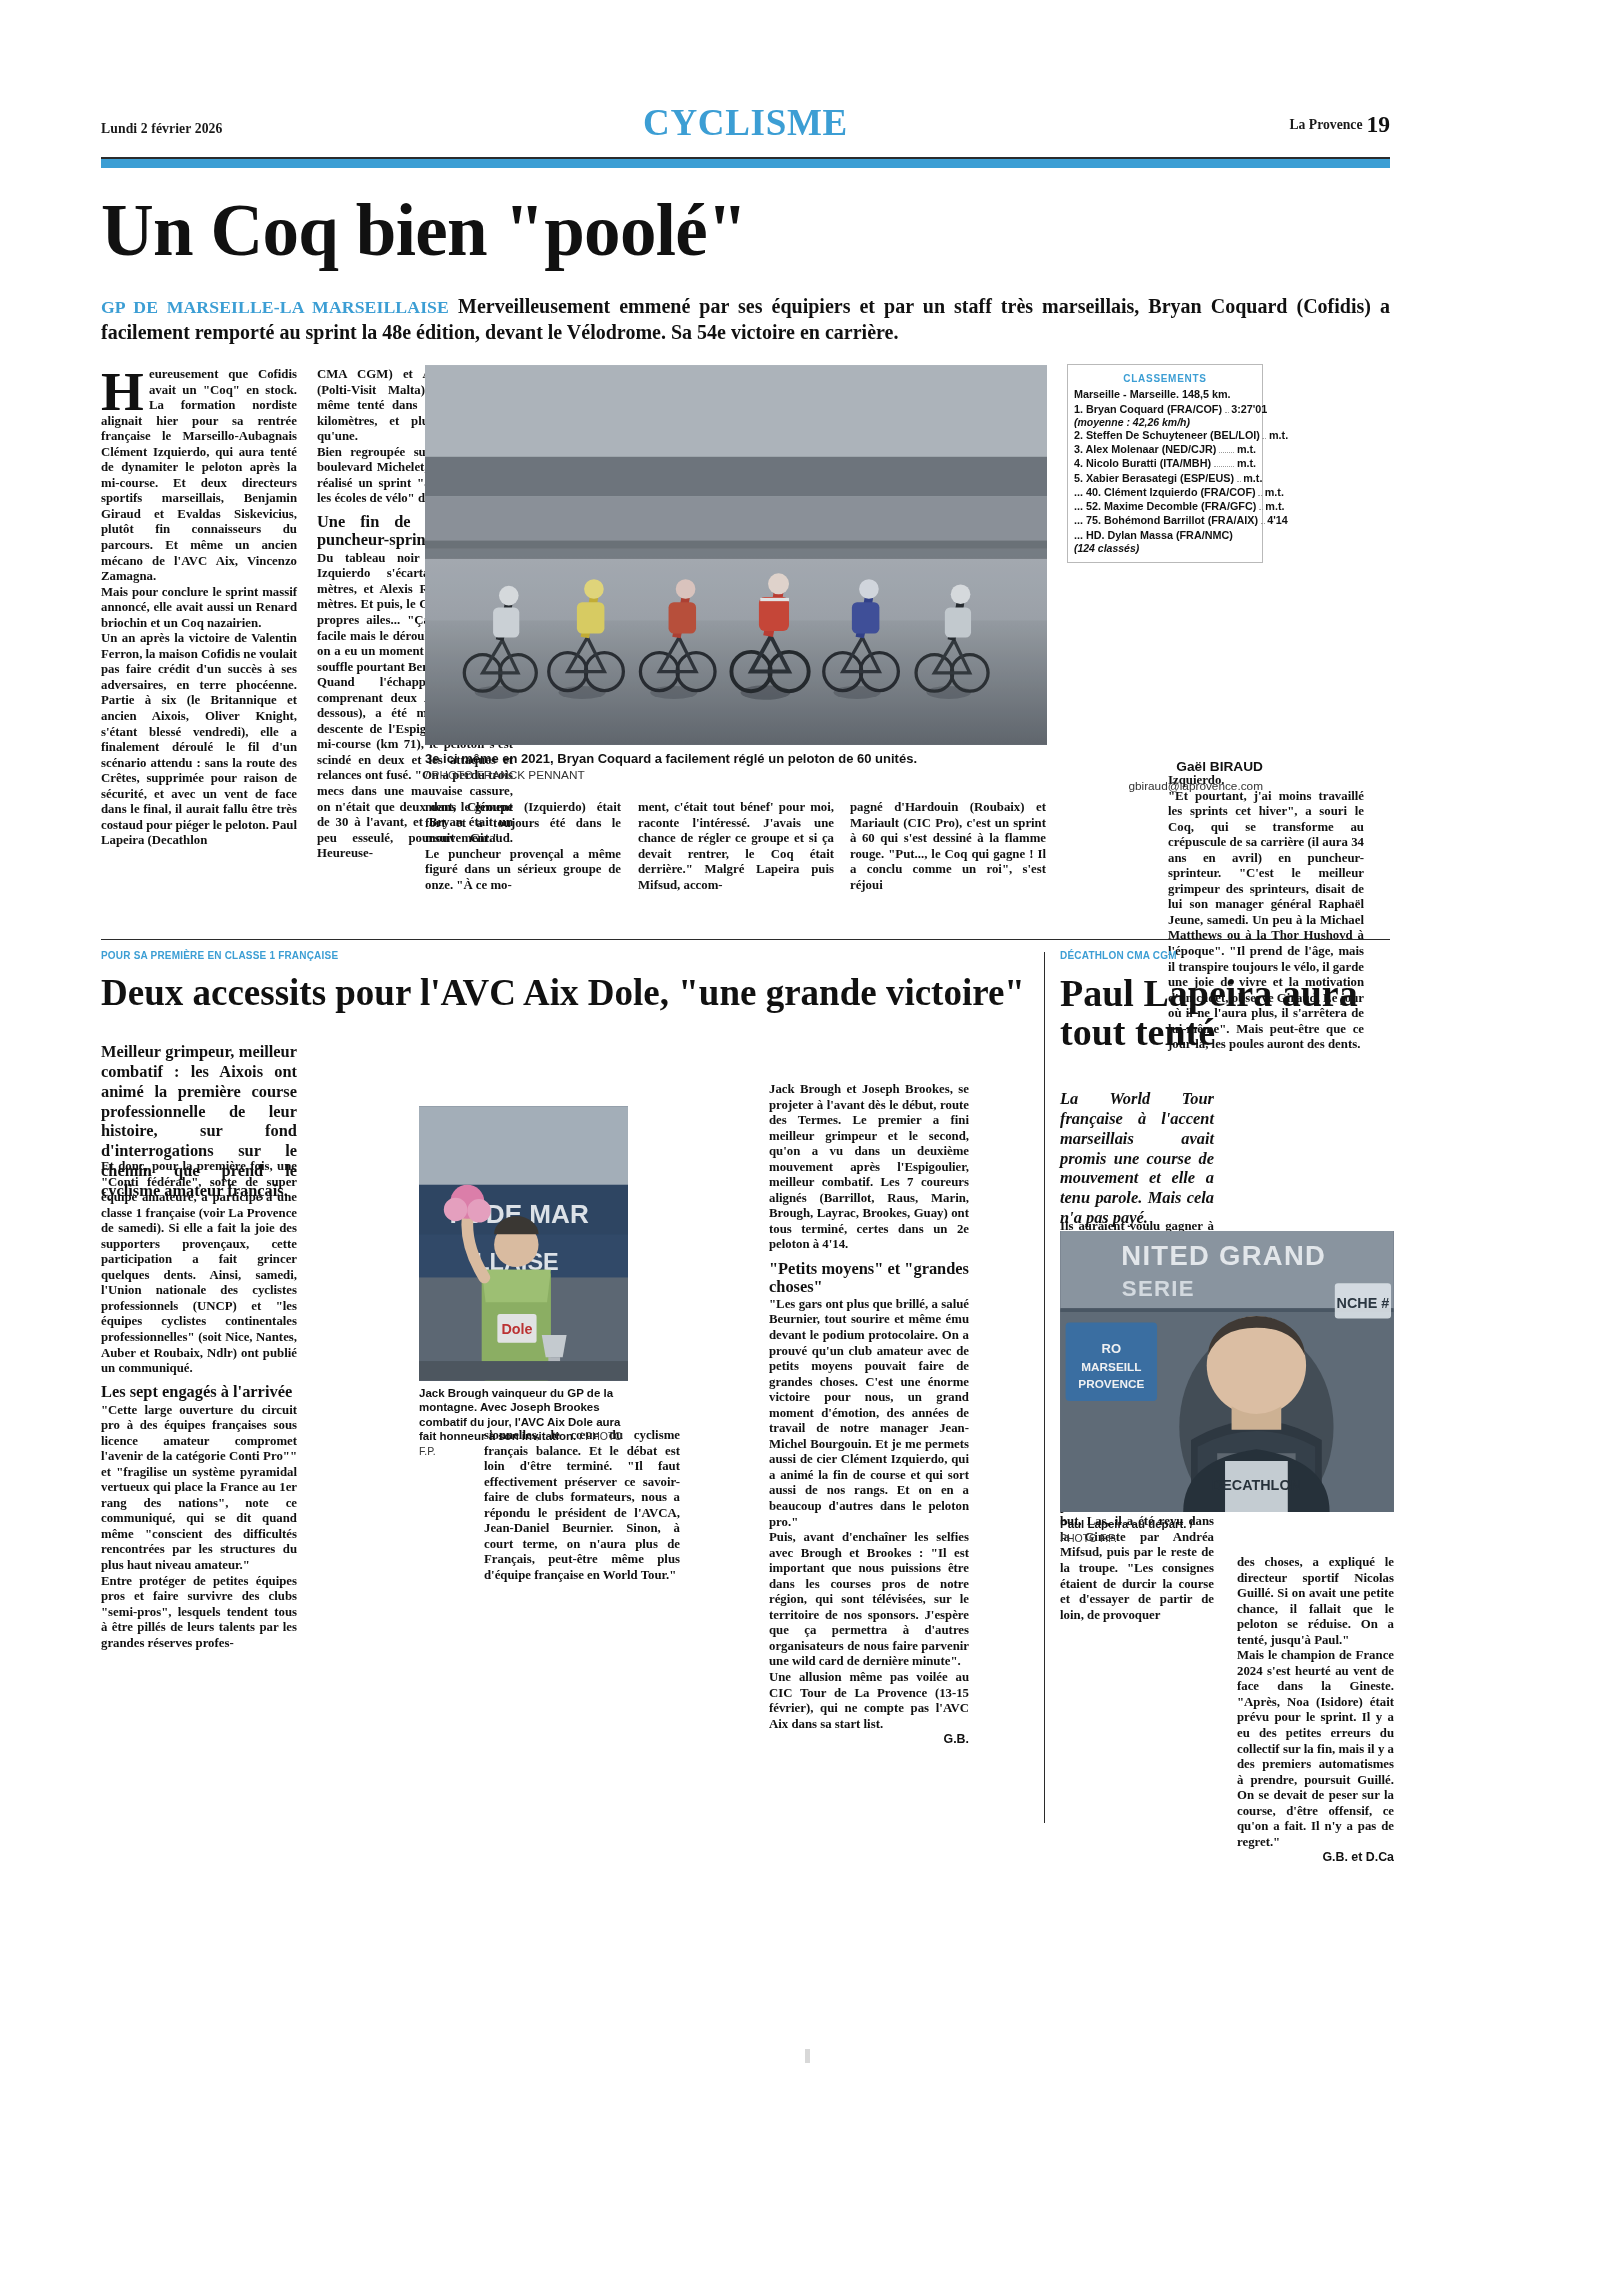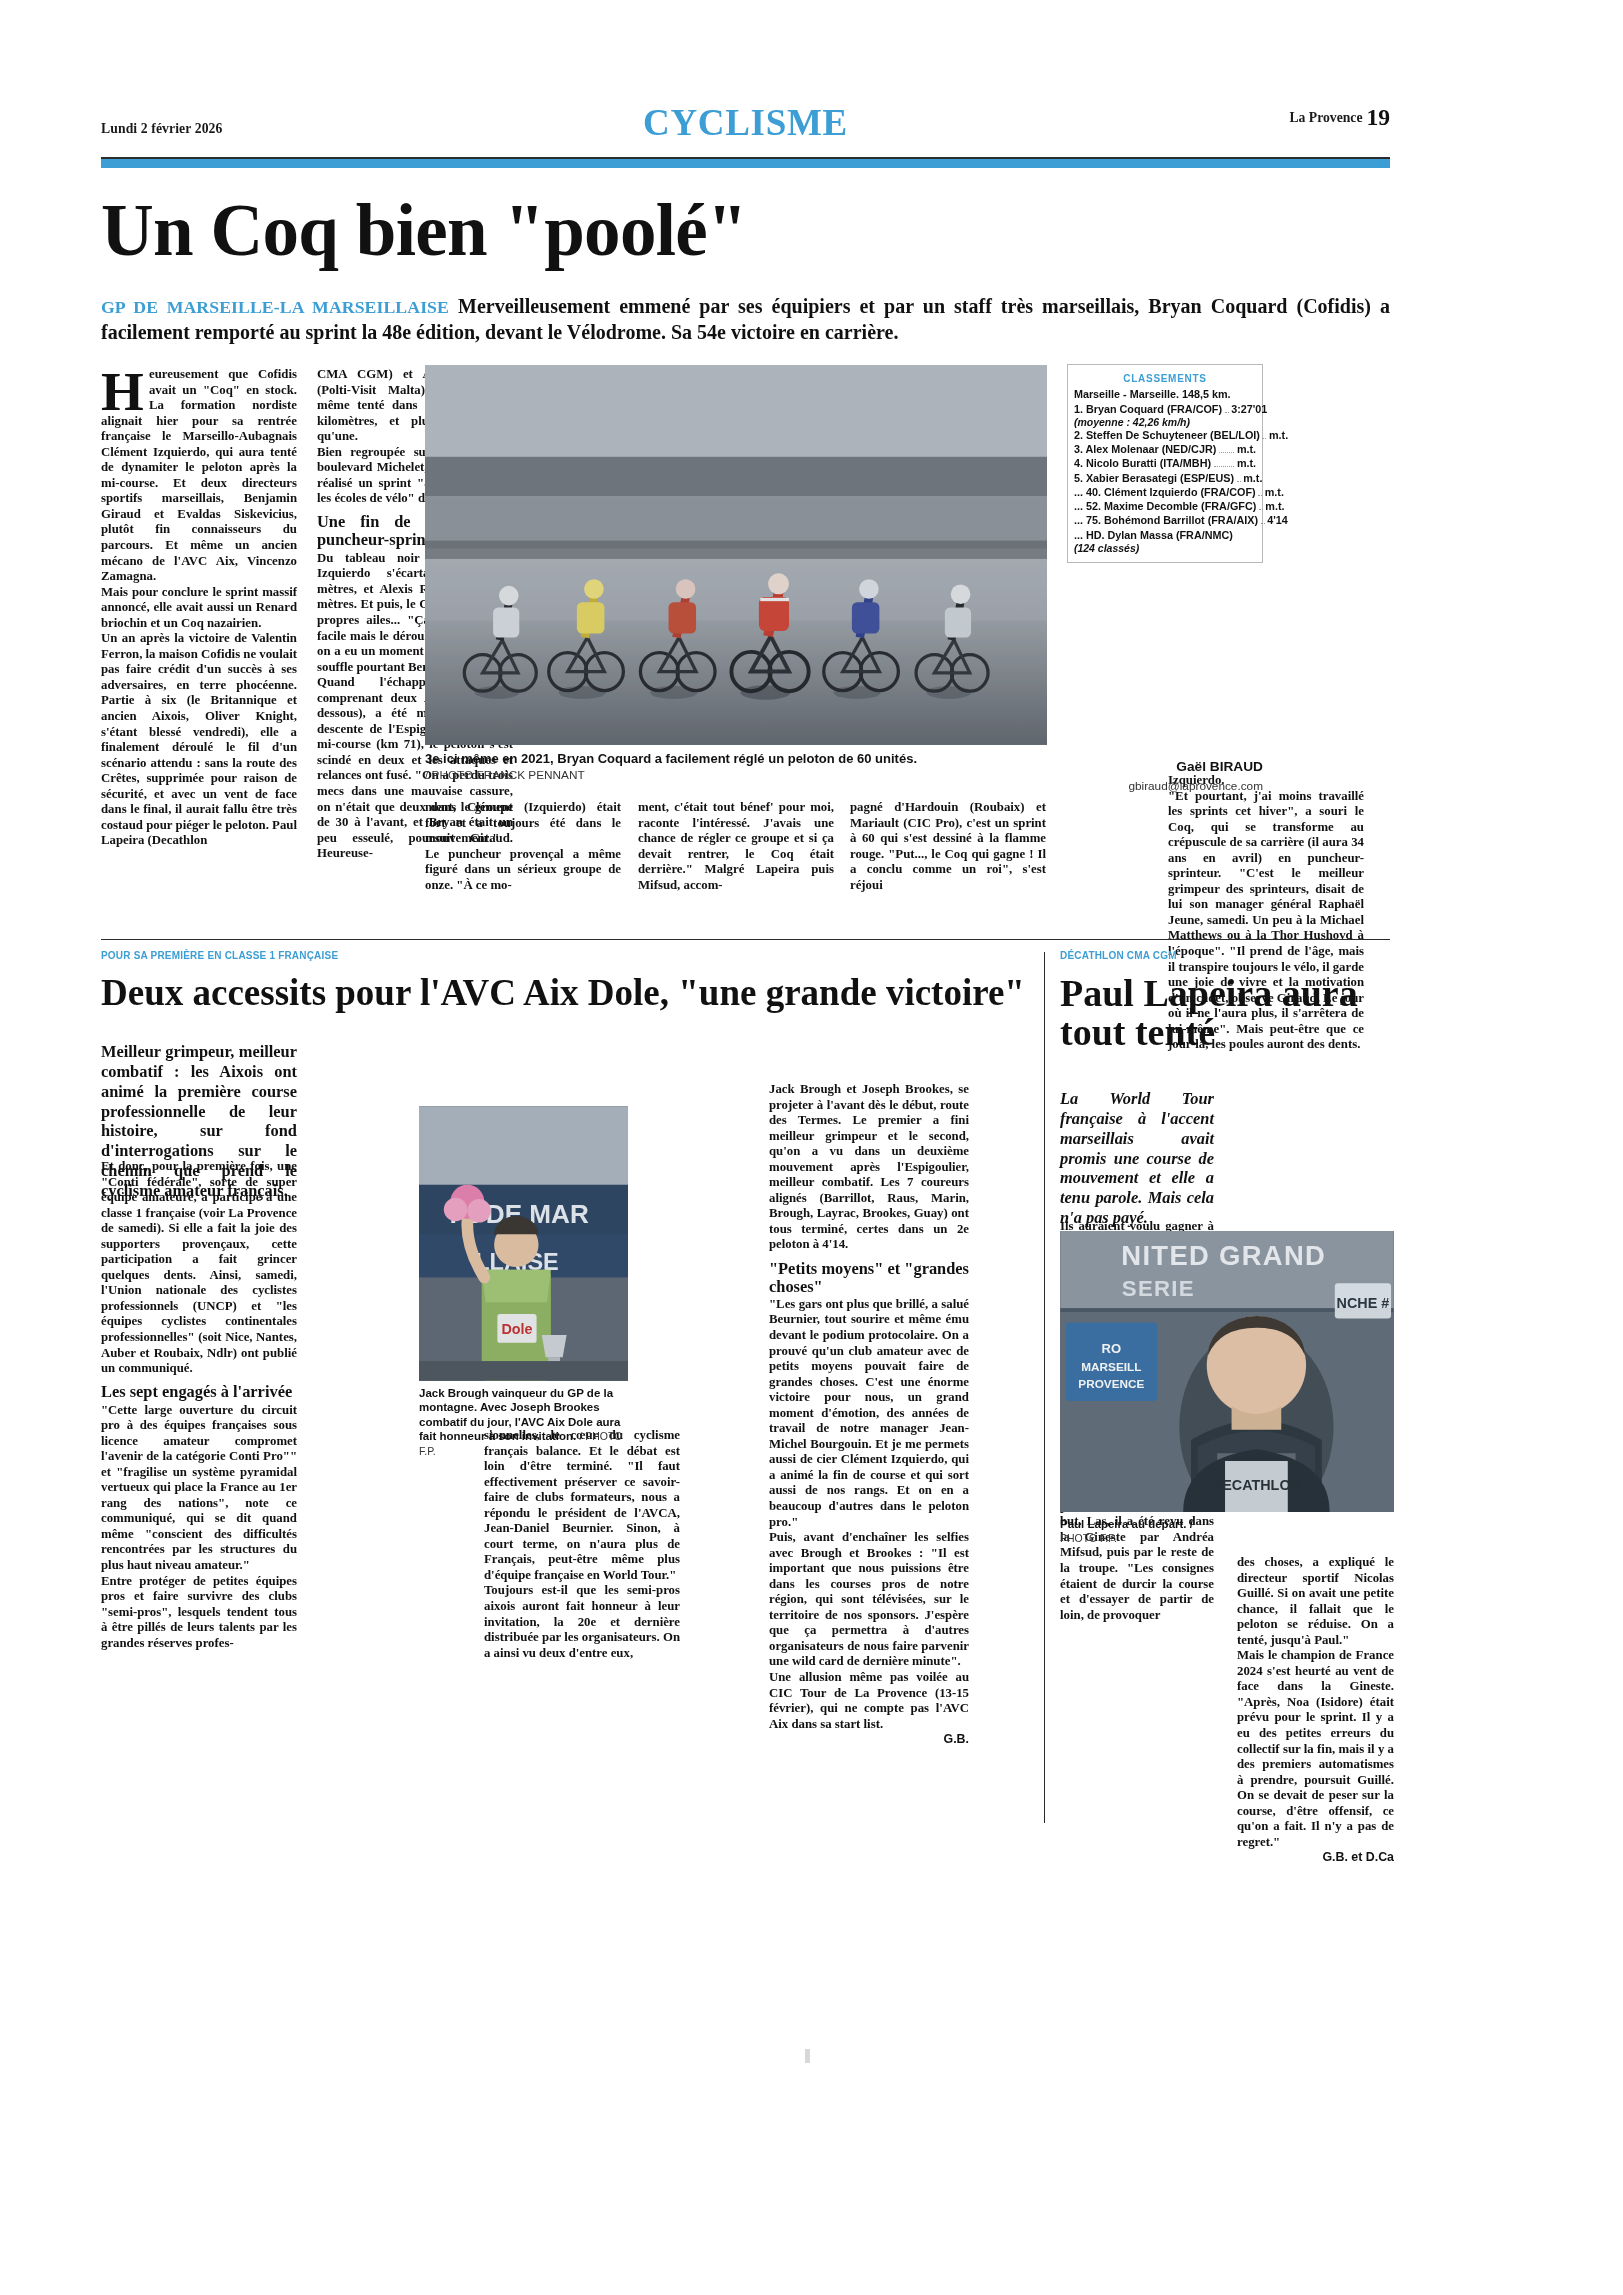--- a/index.html
+++ b/index.html
@@ -11,21 +11,21 @@
   }
   .page{position:relative;width:1623px;height:2295px;background:#fff;overflow:hidden;}
 
   
   .masthead{position:absolute;left:101px;top:101px;width:1289px;height:52px;}
   .mh-date{position:absolute;left:0;top:19.6px;font-family:"Liberation Serif",serif;
            font-weight:700;font-size:13.7px;letter-spacing:0.1px;color:#1a1a1a;}
   .mh-title{position:absolute;left:0;right:0;top:0;text-align:center;
             font-family:"Liberation Serif",serif;font-weight:700;font-size:37px;
             letter-spacing:0.7px;color:#3c9ed4;}
-  .mh-right{position:absolute;right:0;top:3px;text-align:right;white-space:nowrap;}
+  .mh-right{position:absolute;right:0;top:10px;text-align:right;white-space:nowrap;}
   .mh-paper{font-family:"Liberation Serif",serif;font-weight:700;font-size:13.7px;color:#1a1a1a;}
   .mh-page{font-family:"Liberation Serif",serif;font-weight:700;font-size:23.6px;color:#111;
            margin-left:3.9px;vertical-align:-2.6px;}
   .mh-rule{position:absolute;left:101px;top:157px;width:1289px;height:8.5px;background:#3c9ed4;
            border-top:2.6px solid #2b2b2b;}
 
   
   .headline{position:absolute;left:101px;top:194px;width:1289px;
             font-family:"Liberation Serif",serif;font-weight:700;font-size:73px;
             line-height:1.0;letter-spacing:-0.7px;color:#111;}
@@ -319,21 +319,20 @@
 
   <div class="lowcol" style="left:101px;top:1159px;width:196px;">
     <p>Et donc, pour la première fois, une "Conti fédérale", sorte de super équipe amateure, a participé à une classe 1 française (voir La Provence de samedi). Si elle a fait la joie des supporters provençaux, cette participation a fait grincer quelques dents. Ainsi, samedi, l'Union nationale des cyclistes professionnels (UNCP) et "les équipes cyclistes continentales professionnelles" (soit Nice, Nantes, Auber et Roubaix, Ndlr) ont publié un communiqué.</p>
     <div class="subhead">Les sept engagés à l'arrivée</div>
     <p>"Cette large ouverture du circuit pro à des équipes françaises sous licence amateur compromet l'avenir de la catégorie Conti Pro"" et "fragilise un système pyramidal vertueux qui place la France au 1er rang des nations", note ce communiqué, qui se dit quand même "conscient des difficultés rencontrées par les structures du plus haut niveau amateur."</p>
     <p>Entre protéger de petites équipes pros et faire survivre des clubs "semi-pros", lesquels tendent tous à être pillés de leurs talents par les grandes réserves profes-</p>
   </div>
 
   <div class="lowcol" style="left:484px;top:1428px;width:196px;">
     <p>sionnelles, le cœur du cyclisme français balance. Et le débat est loin d'être terminé. "Il faut effectivement préserver ce savoir-faire de clubs formateurs, nous a répondu le président de l'AVCA, Jean-Daniel Beurnier. Sinon, à court terme, on n'aura plus de Français, peut-être même plus d'équipe française en World Tour."</p>
-    <p>Toujours est-il que les semi-pros aixois auront fait honneur à leur invitation, la 20e et dernière distribuée par les organisateurs. On a ainsi vu deux d'entre eux,</p>
   </div>
 
   <div class="lowcol" style="left:769px;top:1082px;width:200px;">
     <p>Jack Brough et Joseph Brookes, se projeter à l'avant dès le début, route des Termes. Le premier a fini meilleur grimpeur et le second, qu'on a vu dans un deuxième mouvement après l'Espigoulier, meilleur combatif. Les 7 coureurs alignés (Barrillot, Raus, Marin, Brough, Layrac, Brookes, Guay) ont tous terminé, certes dans un 2e peloton à 4'14.</p>
     <div class="subhead">"Petits moyens" et "grandes choses"</div>
     <p>"Les gars ont plus que brillé, a salué Beurnier, tout sourire et même ému devant le podium protocolaire. On a prouvé qu'un club amateur avec de petits moyens pouvait faire de grandes choses. C'est une énorme victoire pour nous, un grand moment d'émotion, des années de travail de notre manager Jean-Michel Bourgouin. Et je me permets aussi de cier Clément Izquierdo, qui a animé la fin de course et qui sort aussi de nos rangs. Et on en a beaucoup d'autres dans le peloton pro."</p>
     <p>Puis, avant d'enchaîner les selfies avec Brough et Brookes : "Il est important que nous puissions être dans les courses pros de notre région, qui sont télévisées, sur le territoire de nos sponsors. J'espère que ça permettra à d'autres organisateurs de nous faire parvenir une wild card de dernière minute".</p>
     <p>Une allusion même pas voilée au CIC Tour de La Provence (13-15 février), qui ne compte pas l'AVC Aix dans sa start list.</p>
     <p class="byline">G.B.</p>
   </div>

